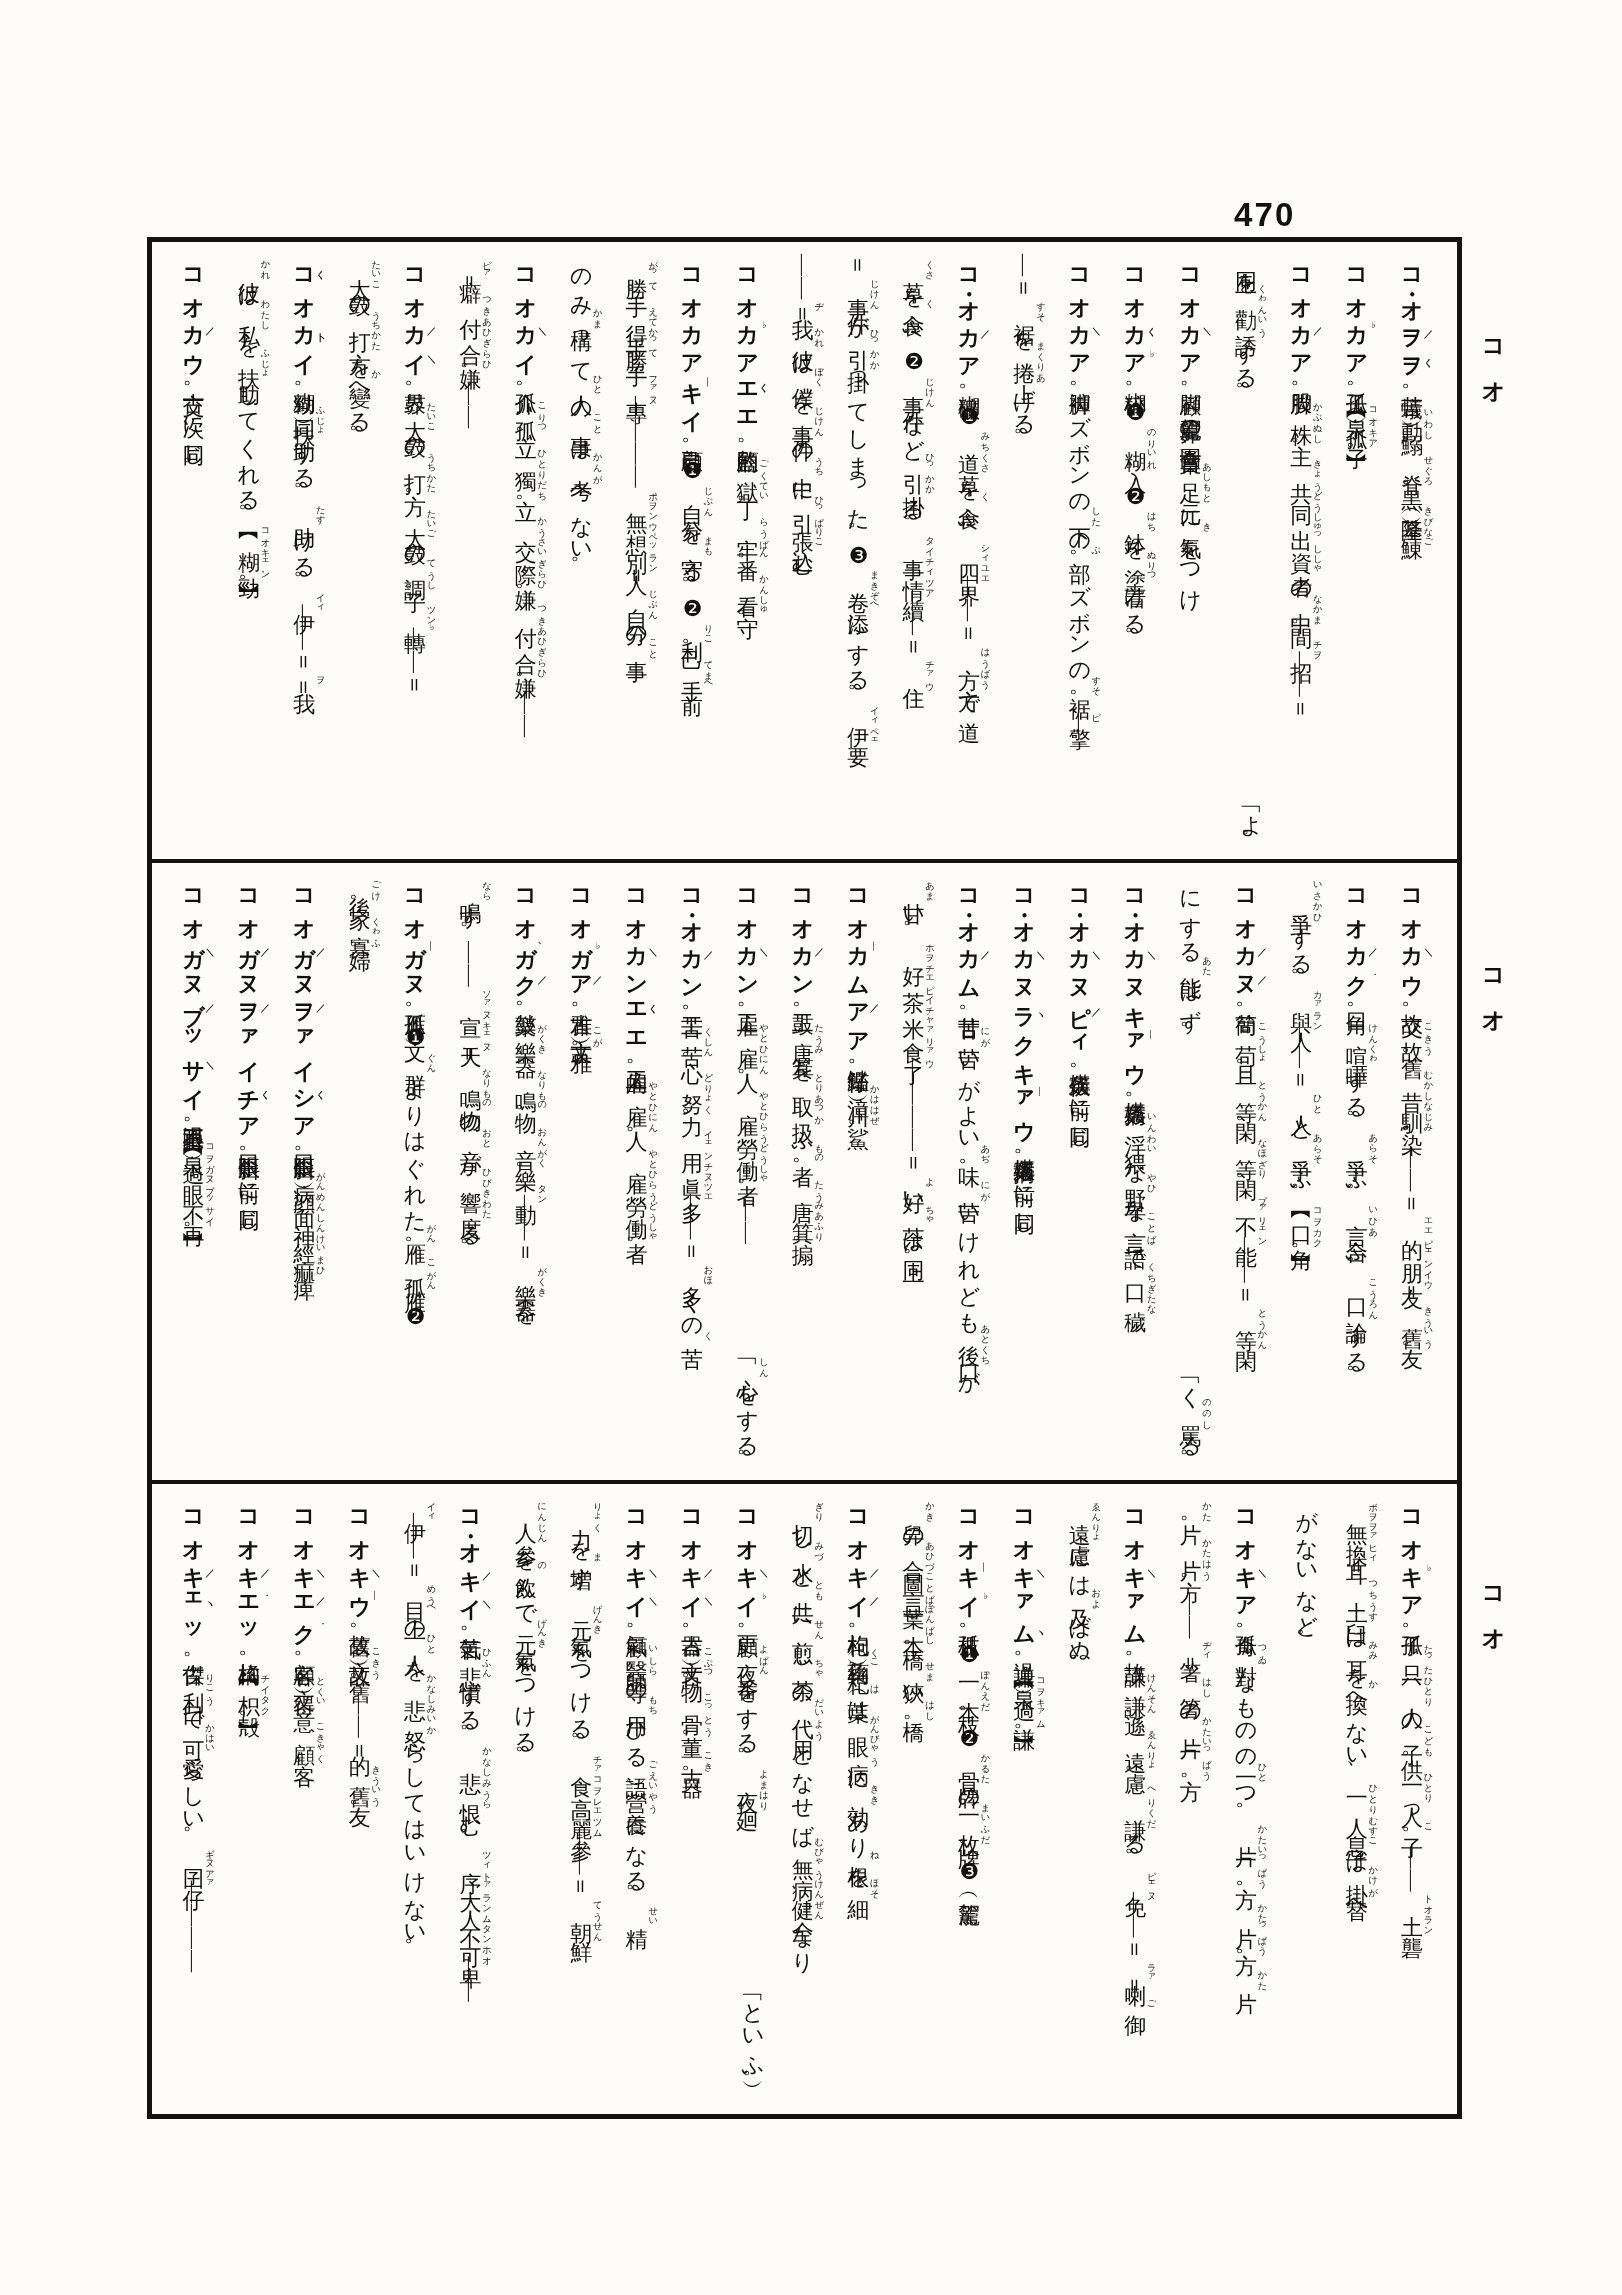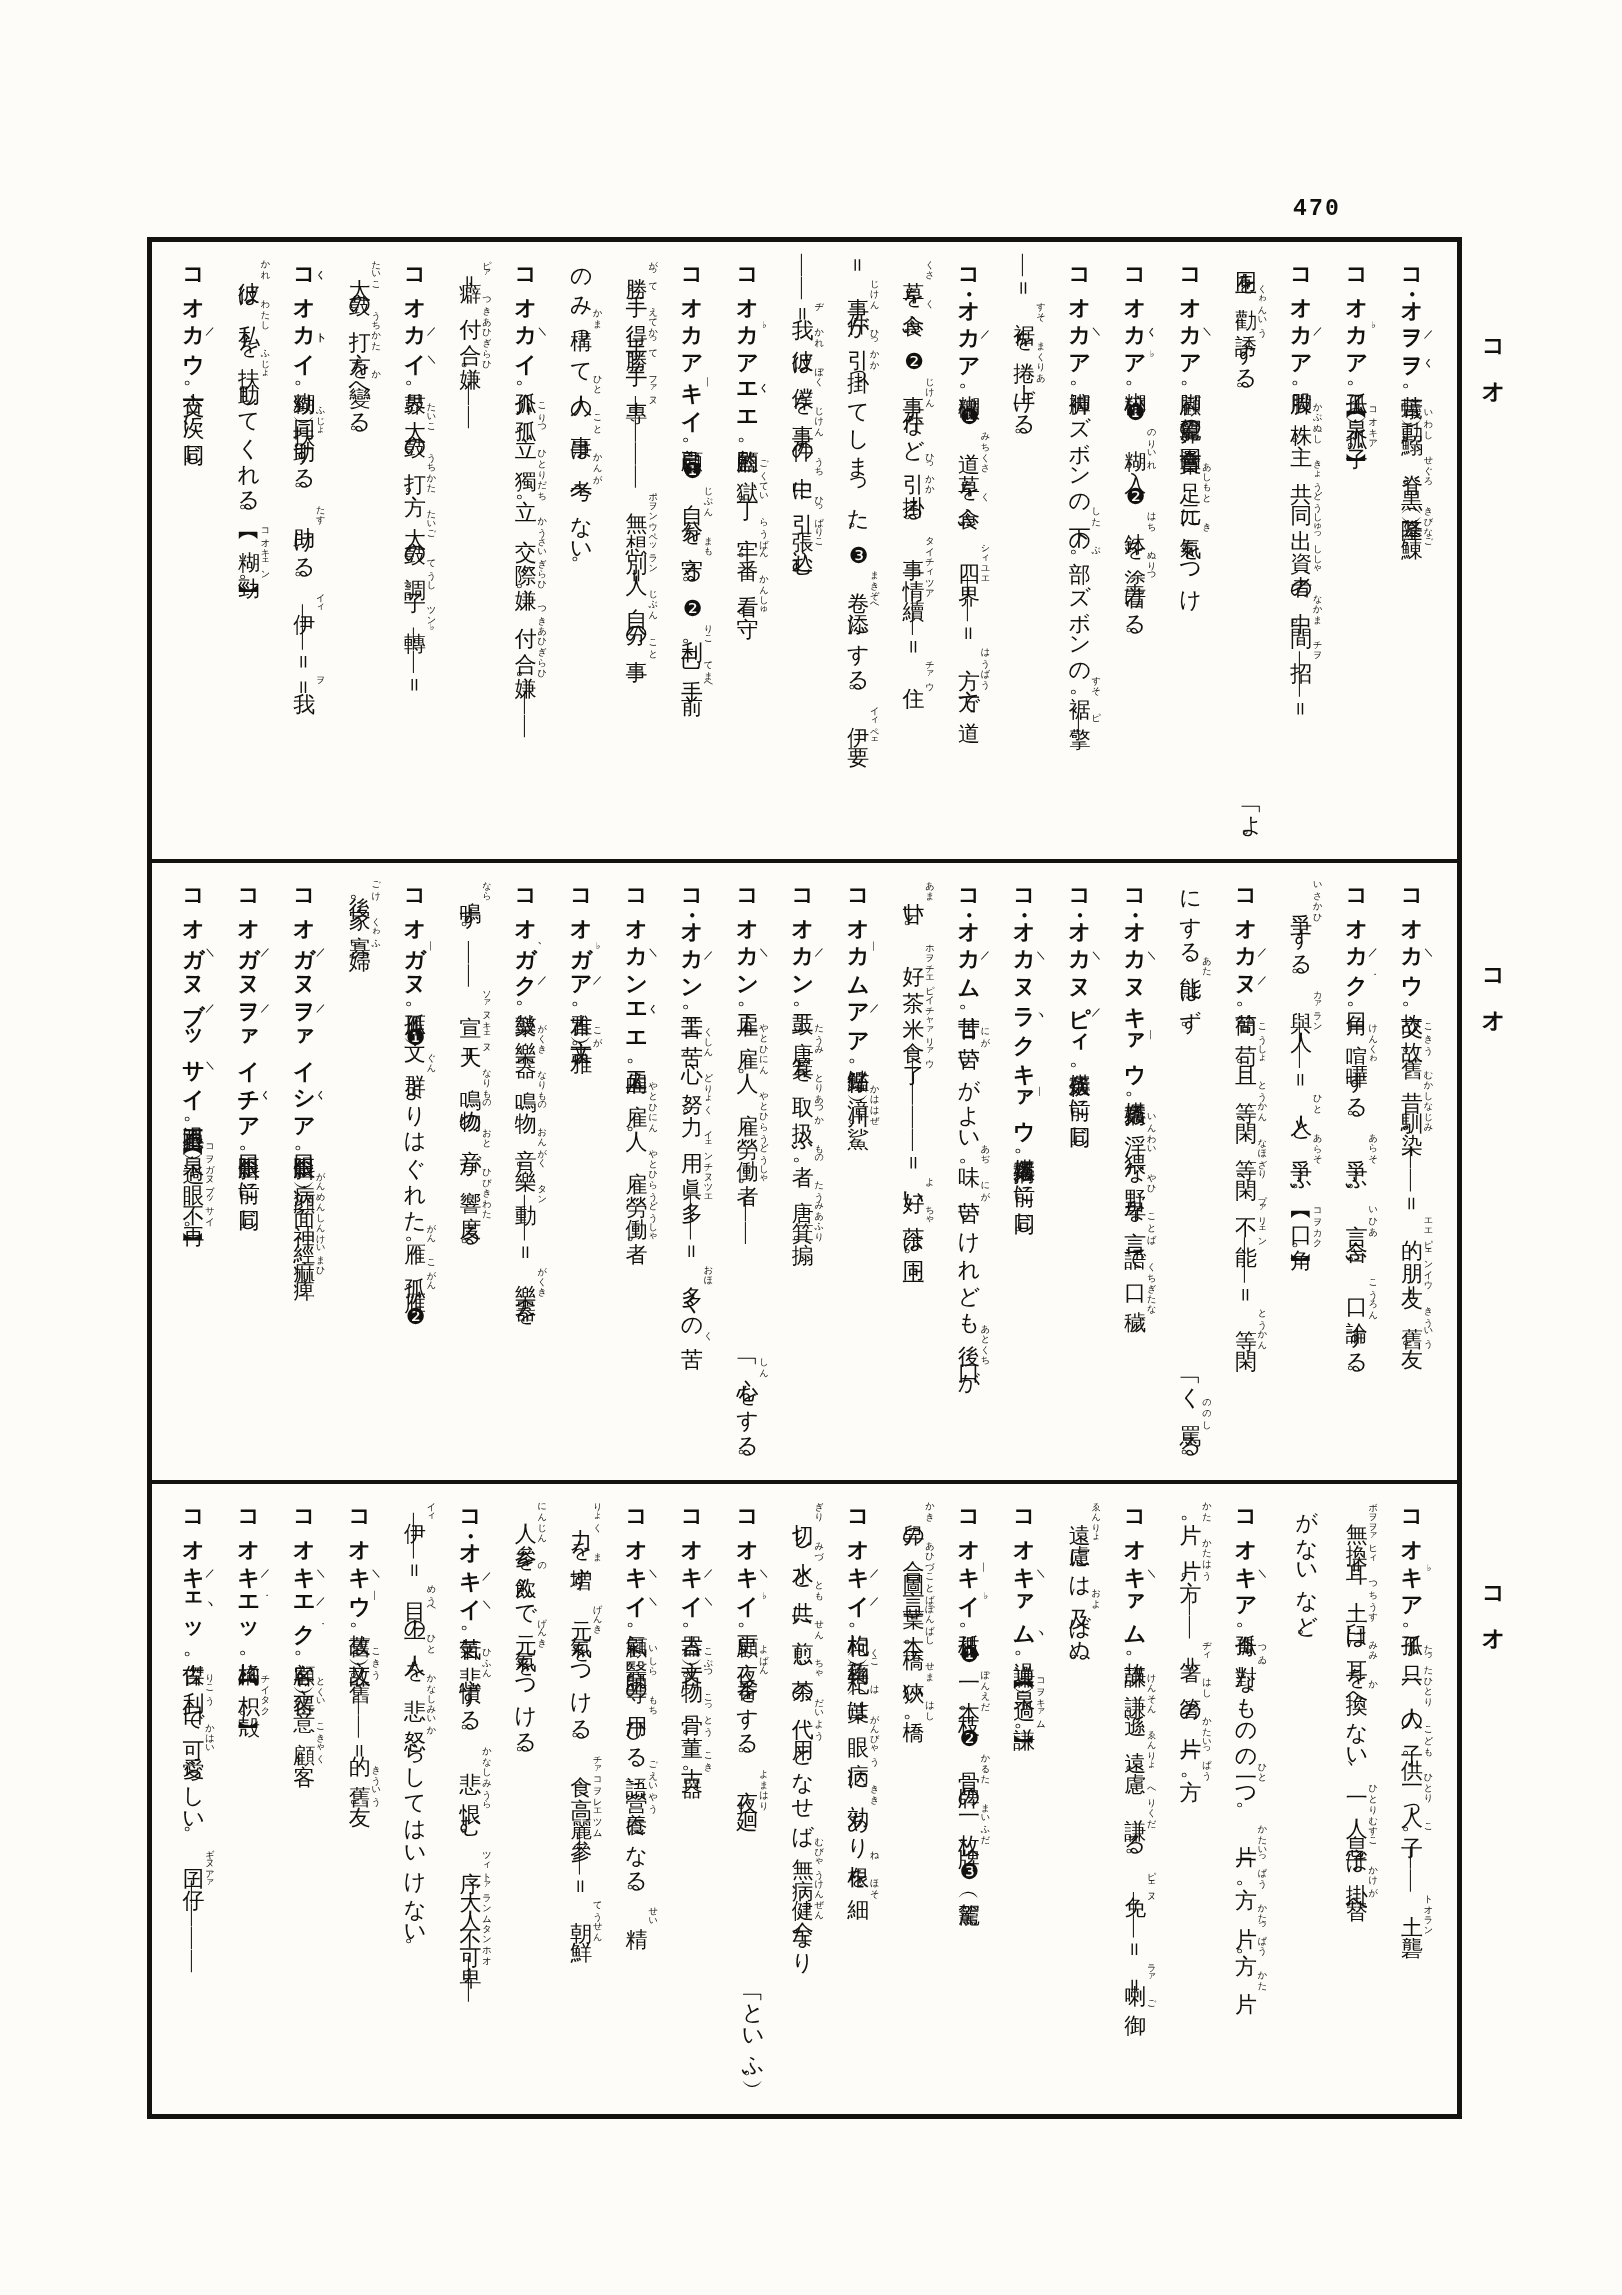--- a/index.html
+++ b/index.html
@@ -5,23 +5,23 @@
   html,body{margin:0;padding:0;background:#e8e6e0;}
   .page{
     position:relative;
     width:1623px;height:2295px;
     background:#fdfcf8;
     font-family:"Liberation Serif","DejaVu Serif",serif;
     color:#121110;
     overflow:hidden;
   }
   .page-number{
-    position:absolute;top:196px;left:1293px;
-    font-size:23px;font-weight:700;letter-spacing:2.2px;
-    font-family:Liberation Mono, monospace;
+    position:absolute;top:196px;left:1234px;
+    font-size:33px;font-weight:700;letter-spacing:2.2px;
+    font-family:Liberation Sans, sans-serif;
   }
   .frame{
     position:absolute;left:147px;top:237px;
     width:1315px;height:1882px;
     border:5.4px solid #15130f;
     background:#fdfcf8;
     box-sizing:border-box;
   }
   .band{
     writing-mode:vertical-rl;

